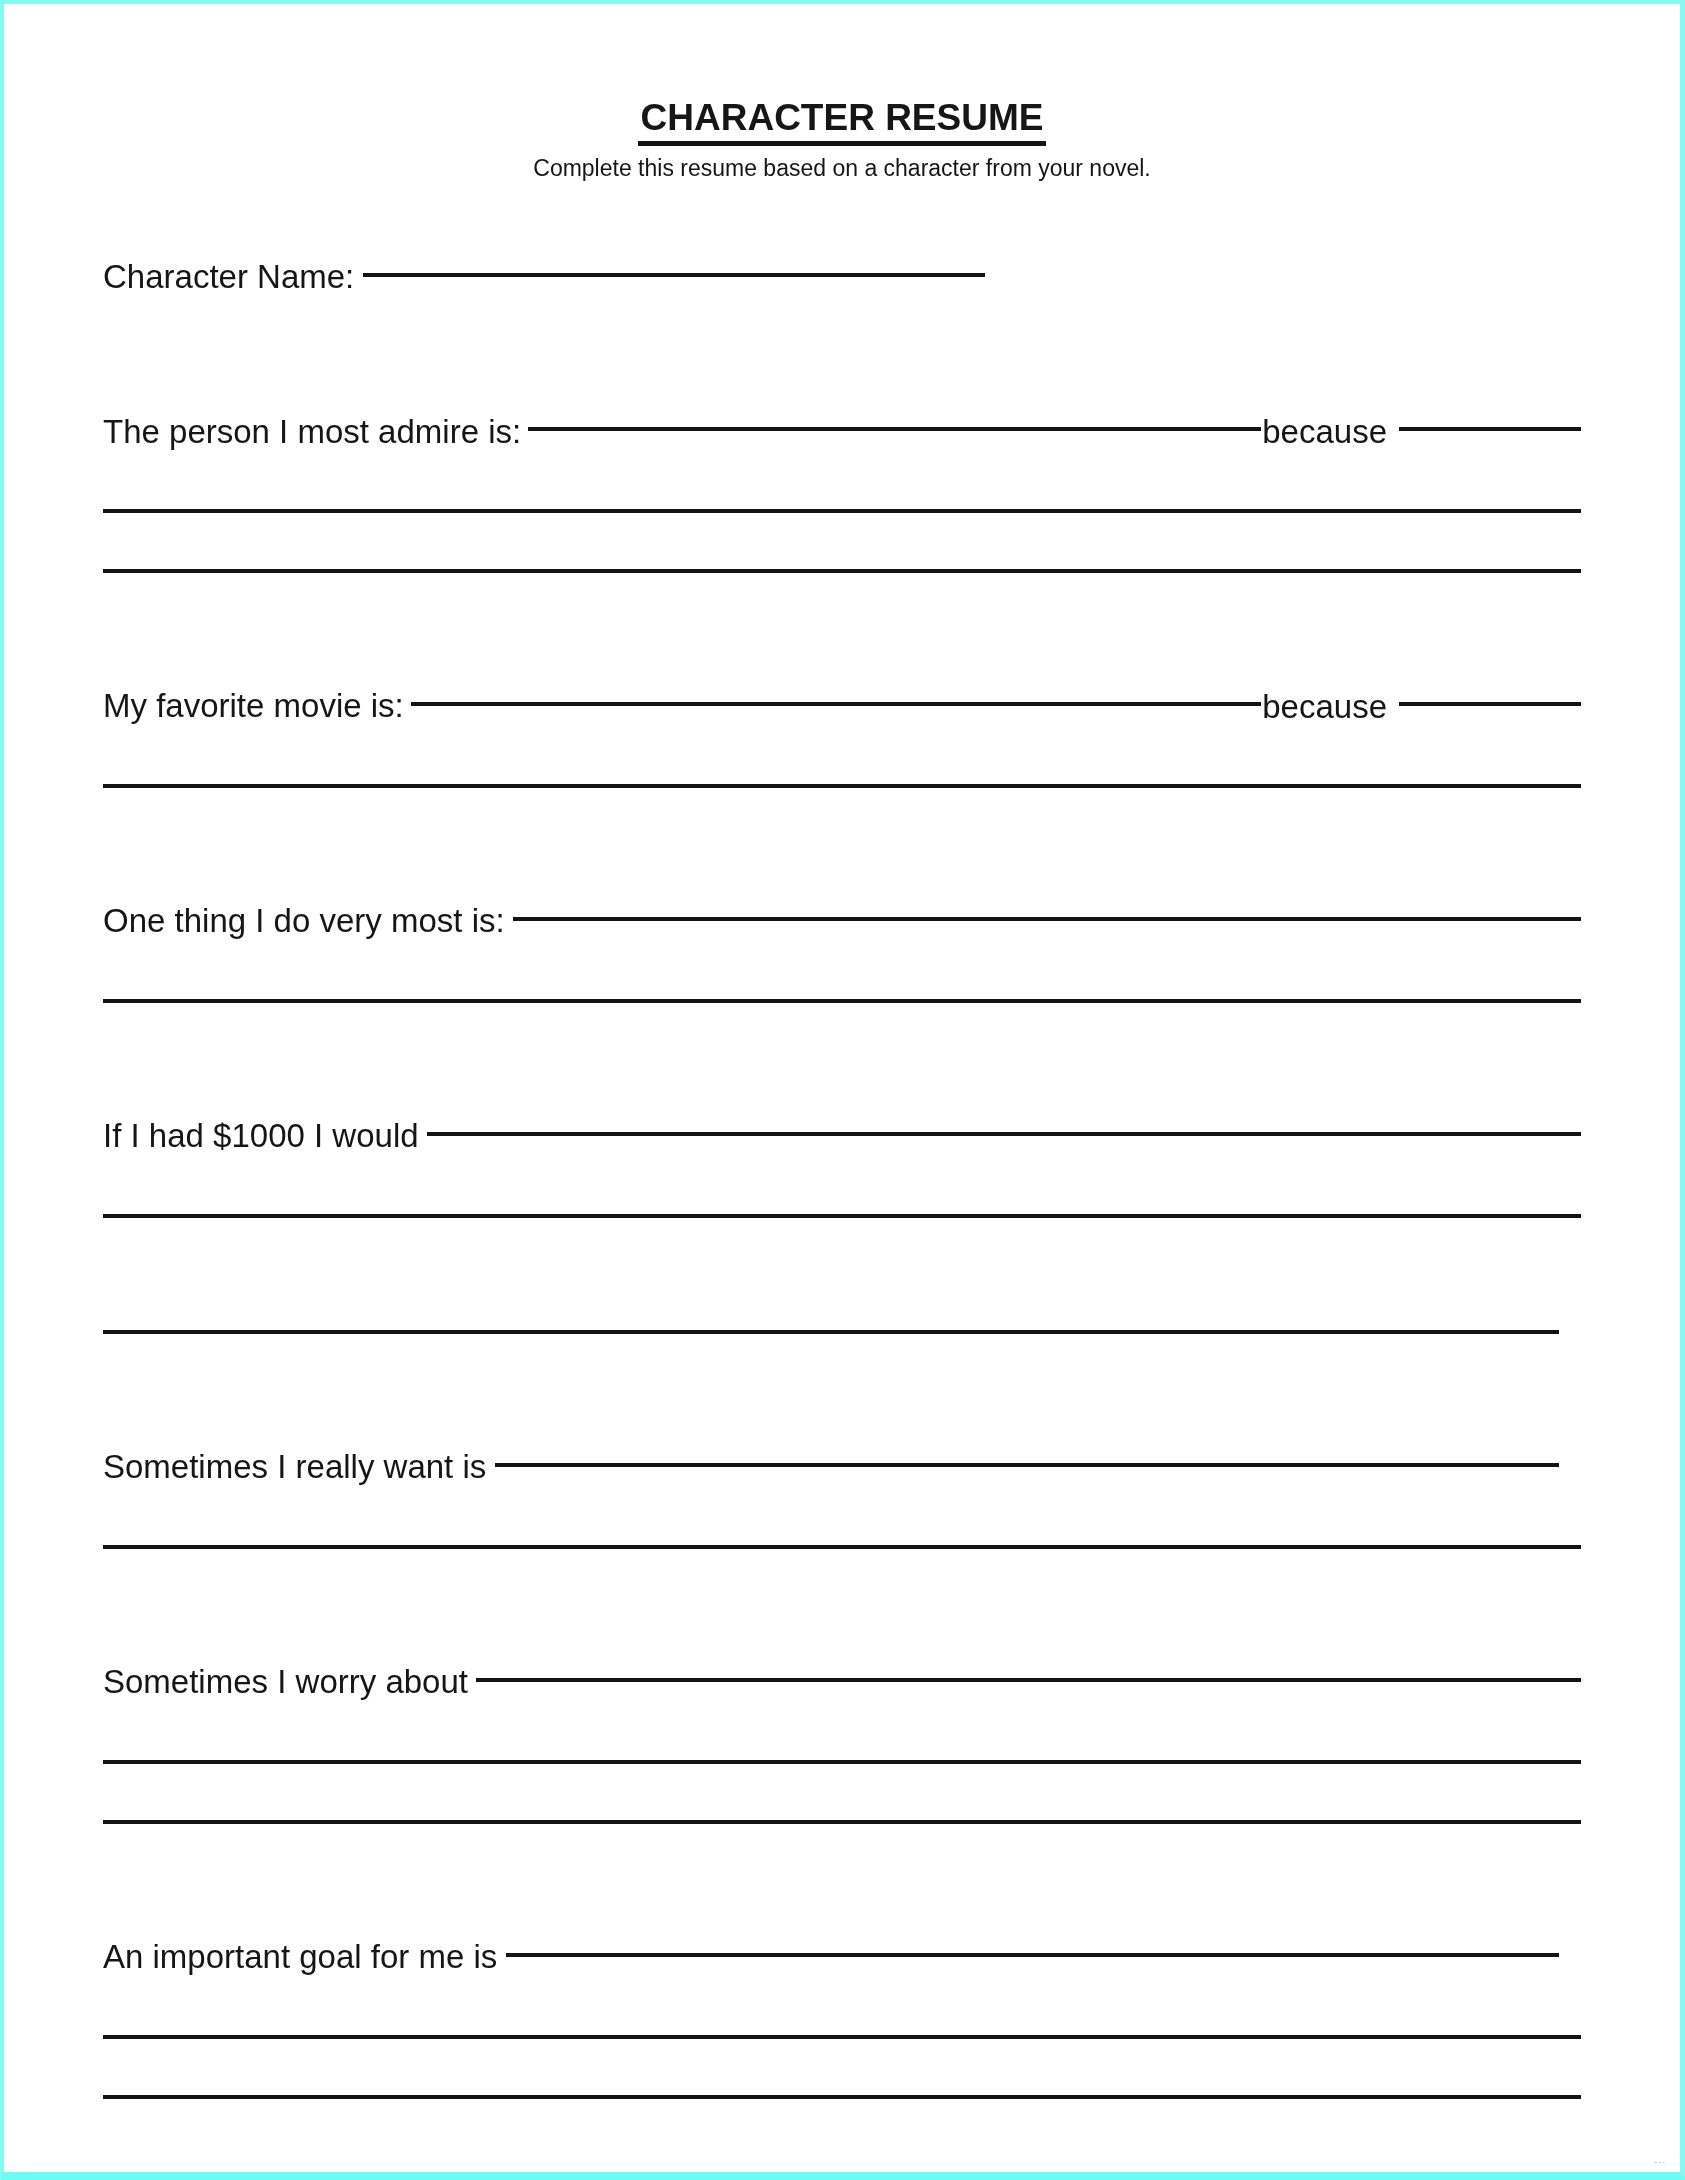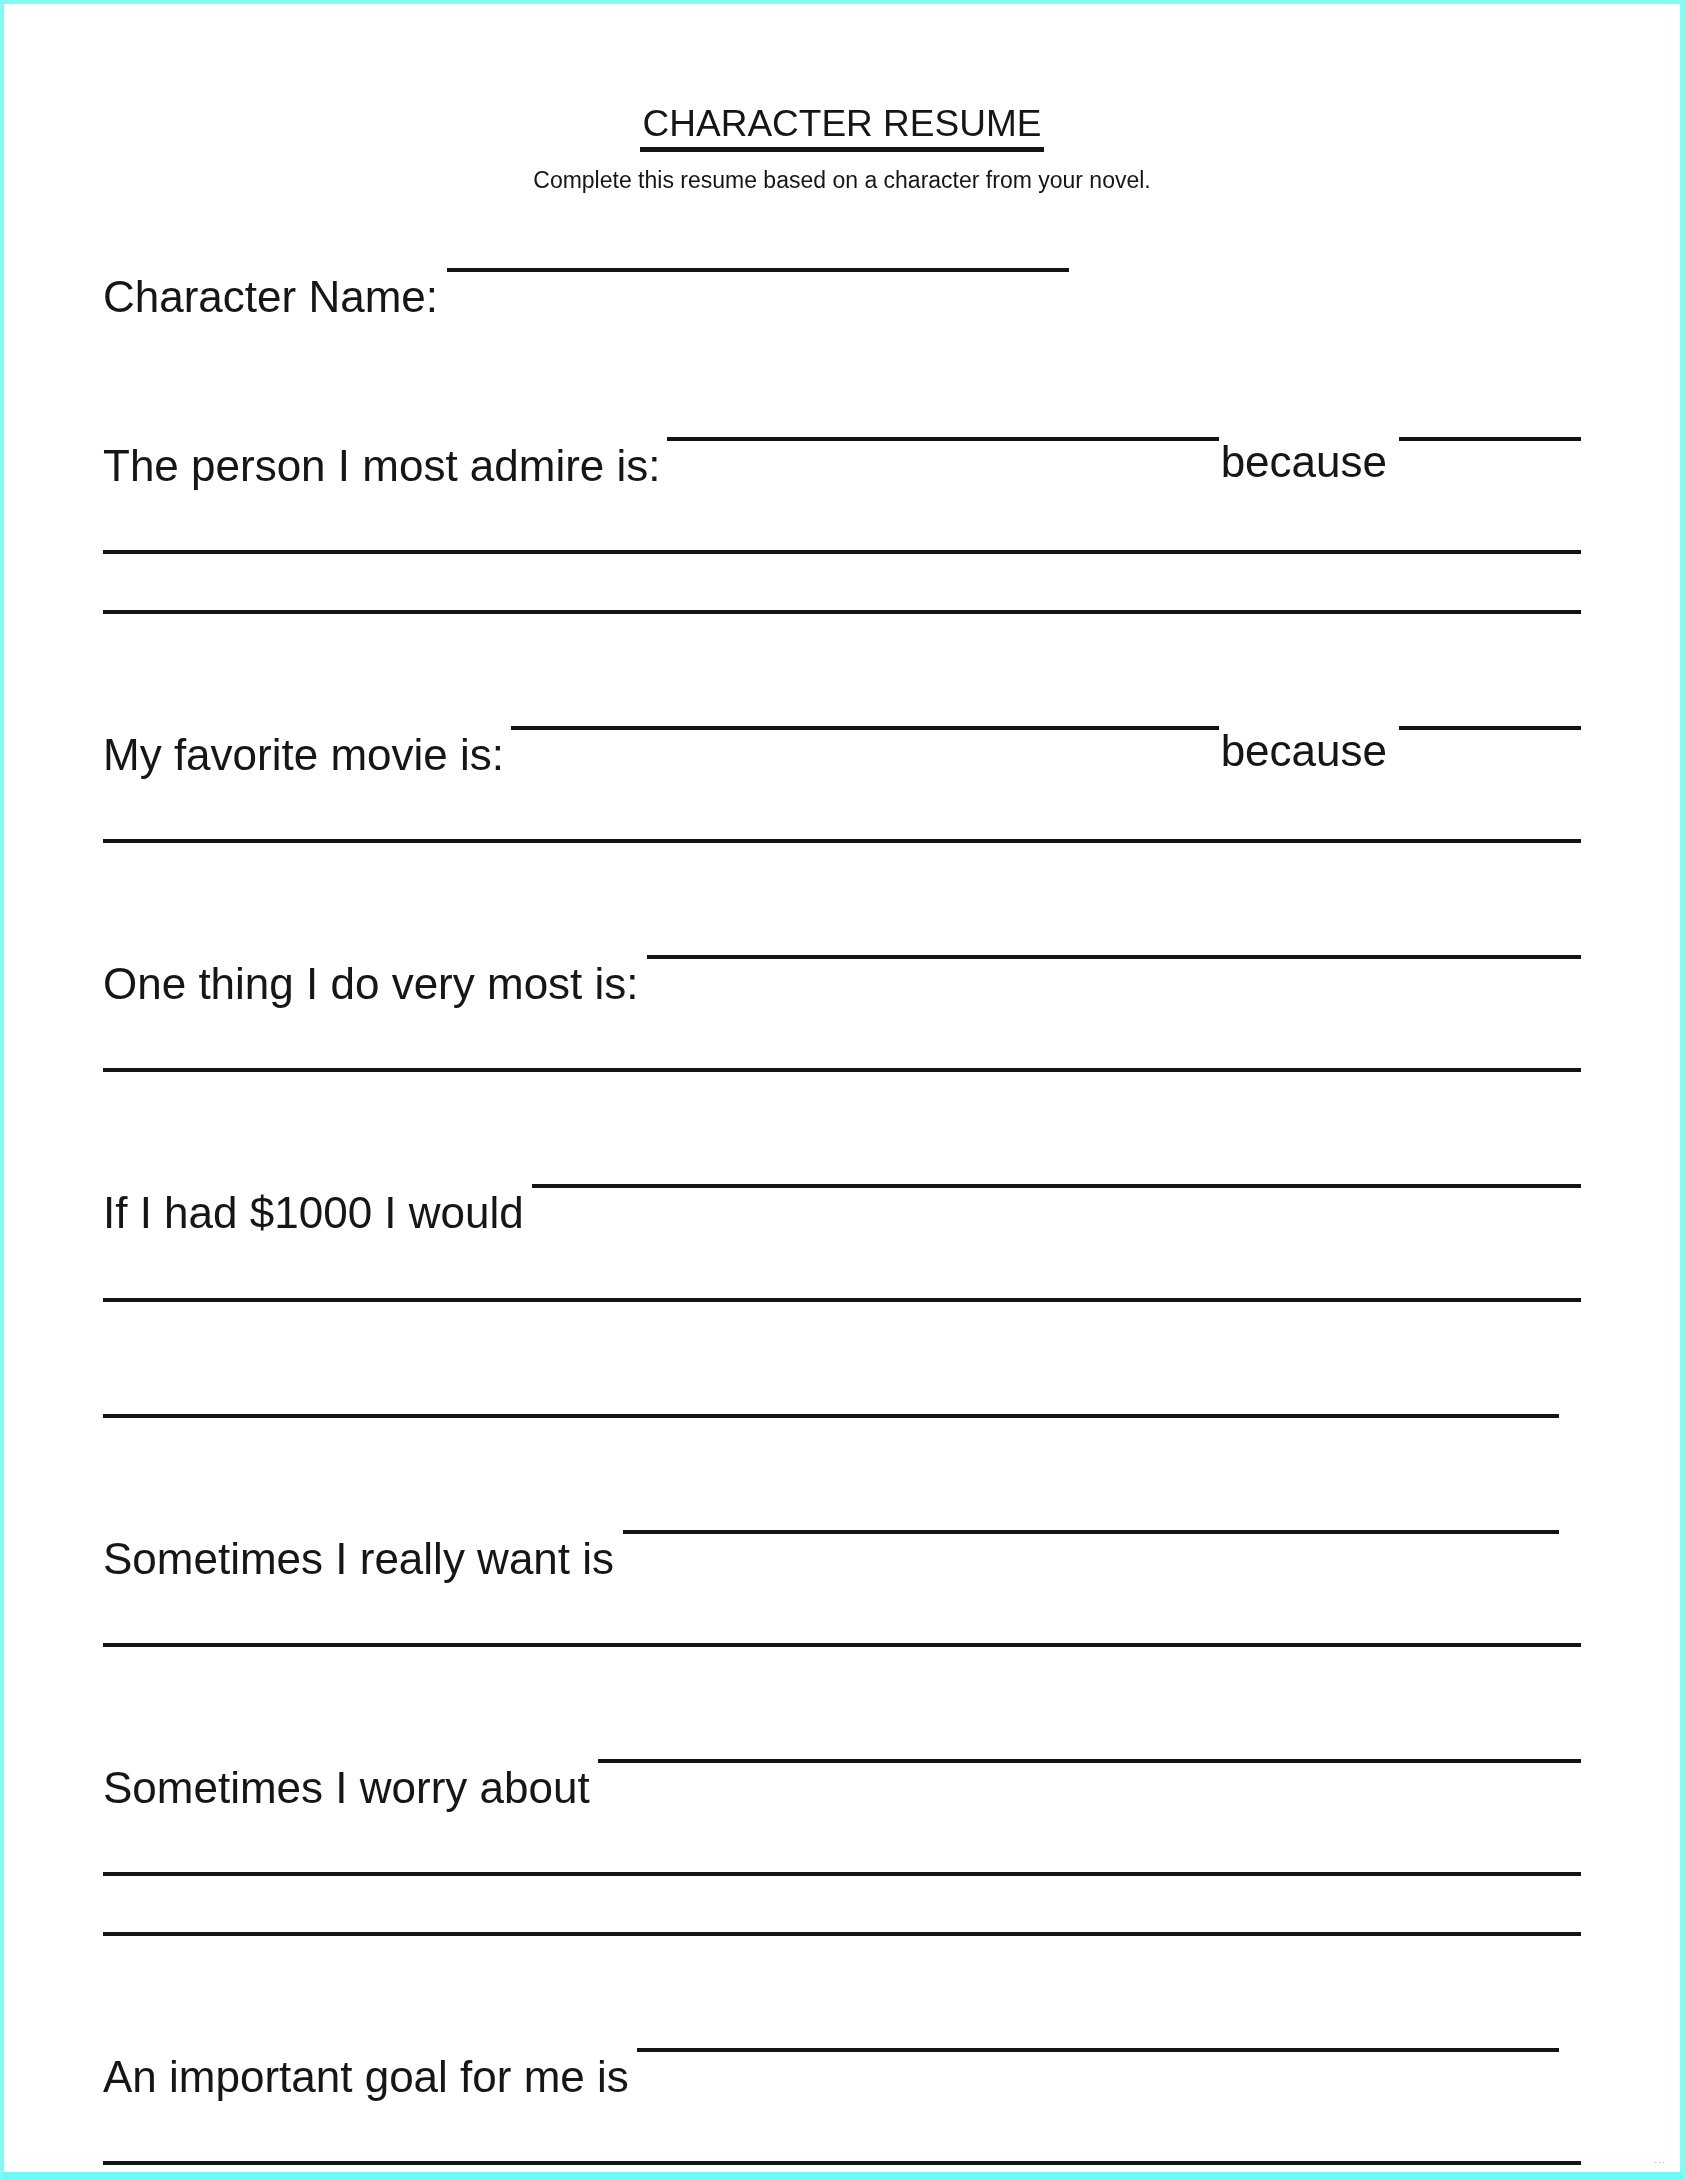--- a/index.html
+++ b/index.html
@@ -20,40 +20,40 @@
     border-right: 6.8px solid #83fbf1;
     border-bottom: 9.4px solid #6dfcf5;
     overflow: hidden;
   }
   .title-wrap {
     padding-top: 92px;
     text-align: center;
   }
   .doc-title {
     display: inline-block;
-    margin: 8px;
+    margin: 2px;
     font-size: 37px;
-    font-weight: normal;
+    font-weight: bold;
     letter-spacing: 0px;
     border-bottom: 5.1px solid #151515;
     padding: 0 2.6px 2.6px 2.6px;
     line-height: 1.1;
   }
   .doc-subtitle {
     margin: 6.8px 0 0 0;
     font-size: 23px;
     line-height: 1.2;
   }
   .content {
     padding: 0 99px;
   }
   .row {
     display: flex;
-    align-items: flex-start;
-    font-size: 44px;
+    align-items: center;
+    font-size: 33px;
   }
   .label {
     white-space: nowrap;
     line-height: 1.3;
   }
   .blank {
     flex: 1 1 auto;
     border-bottom: 4.3px solid #141414;
     margin: 0 0 5.1px 8.5px;
     min-width: 34px;

